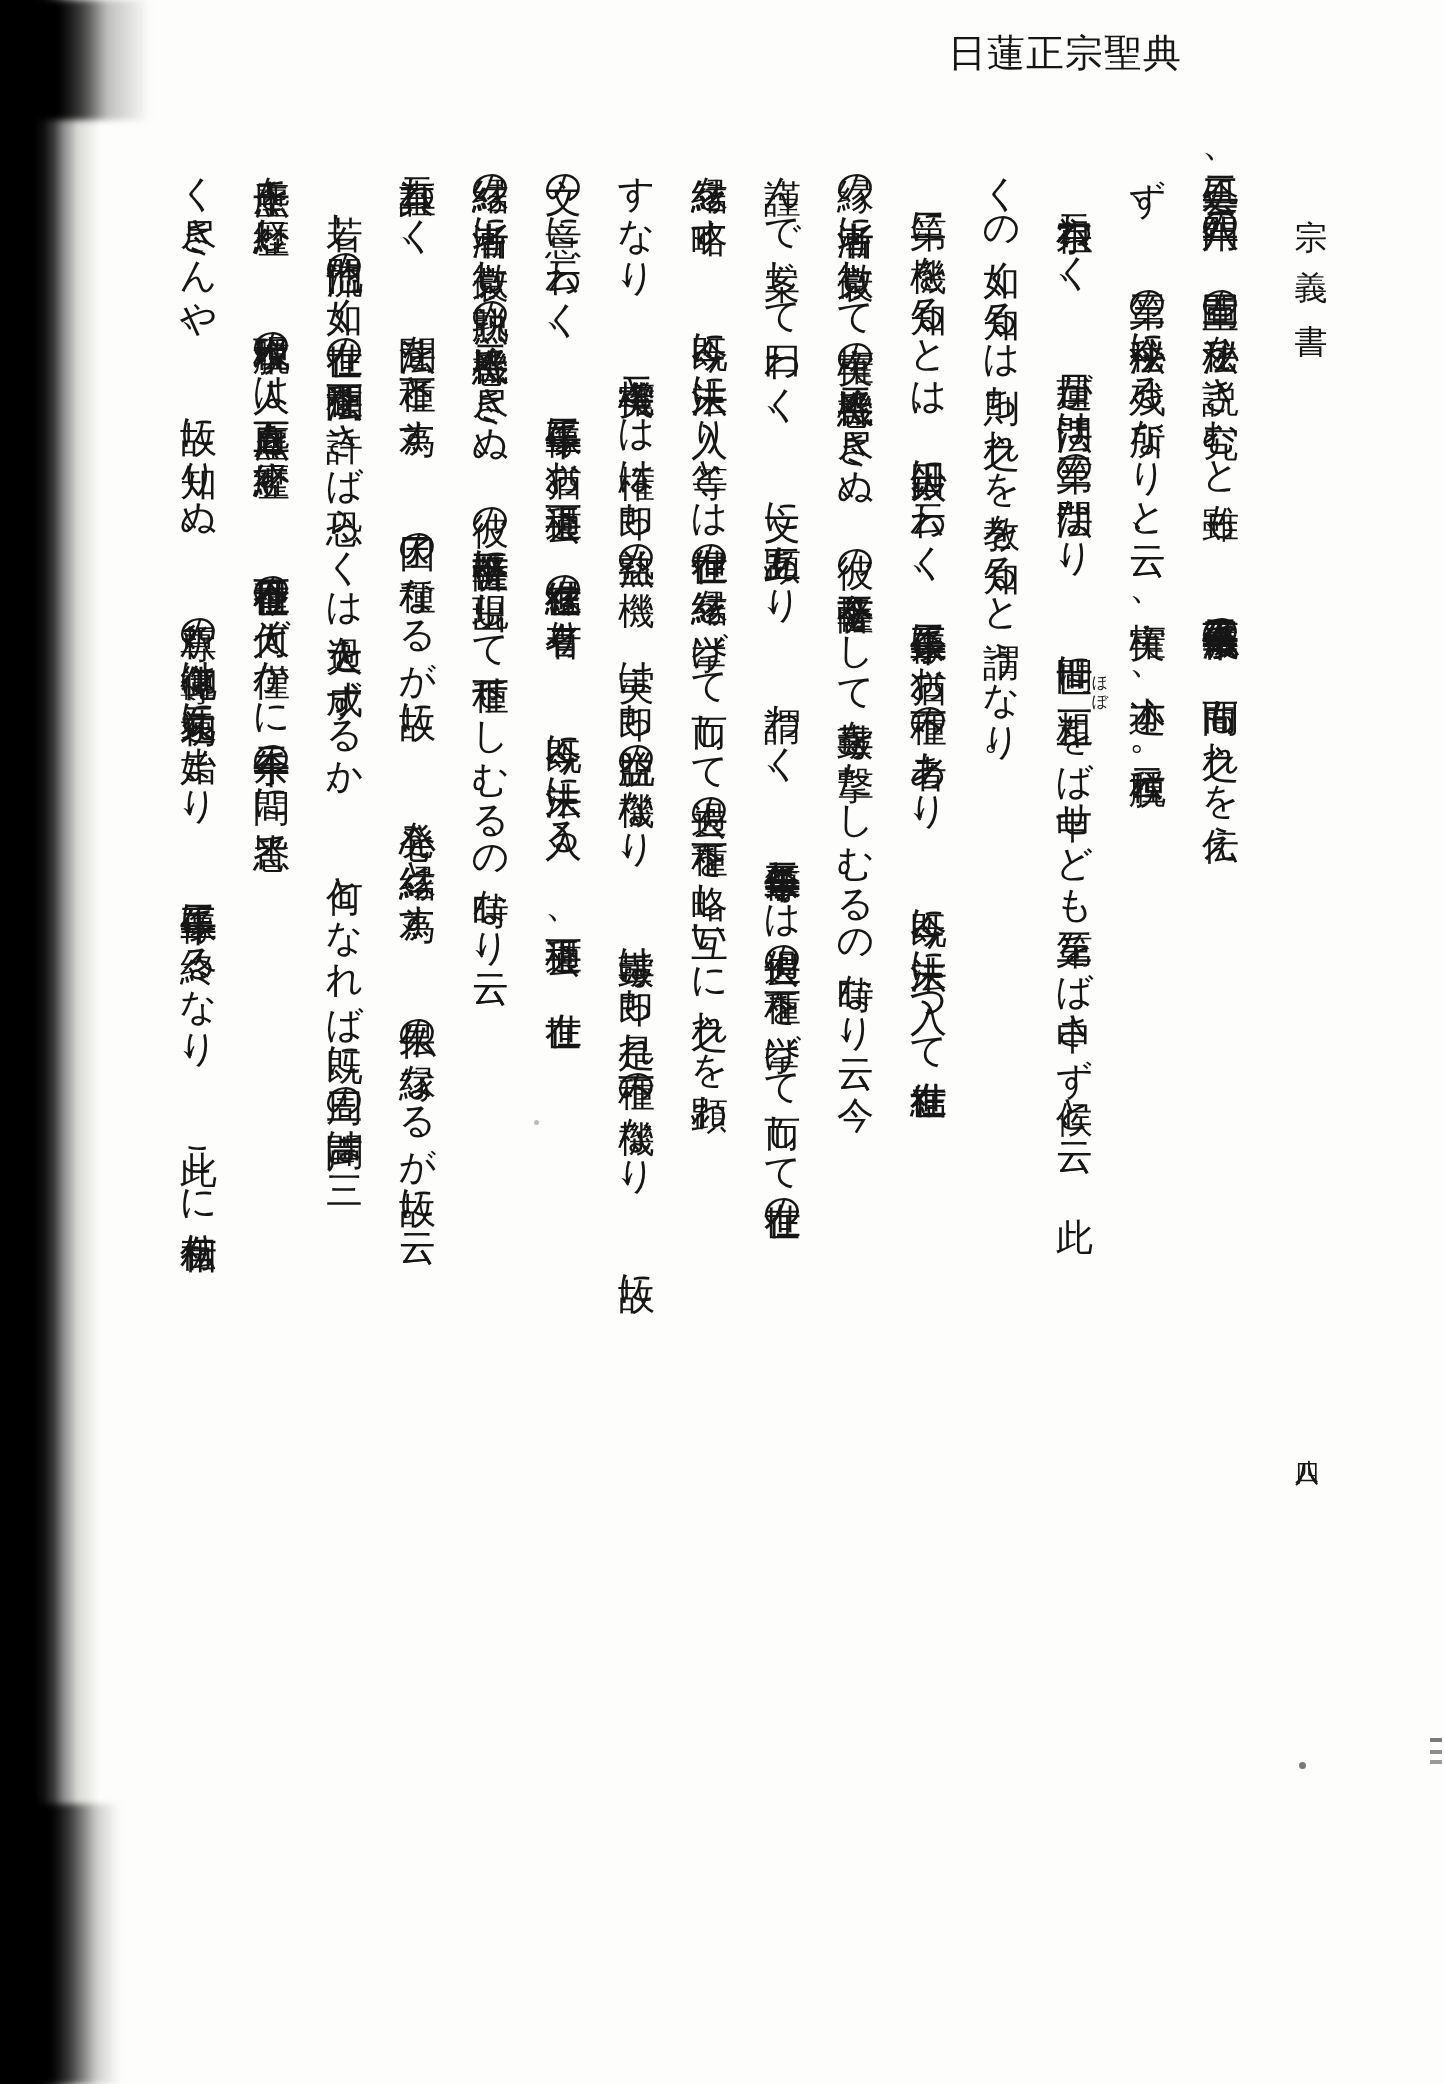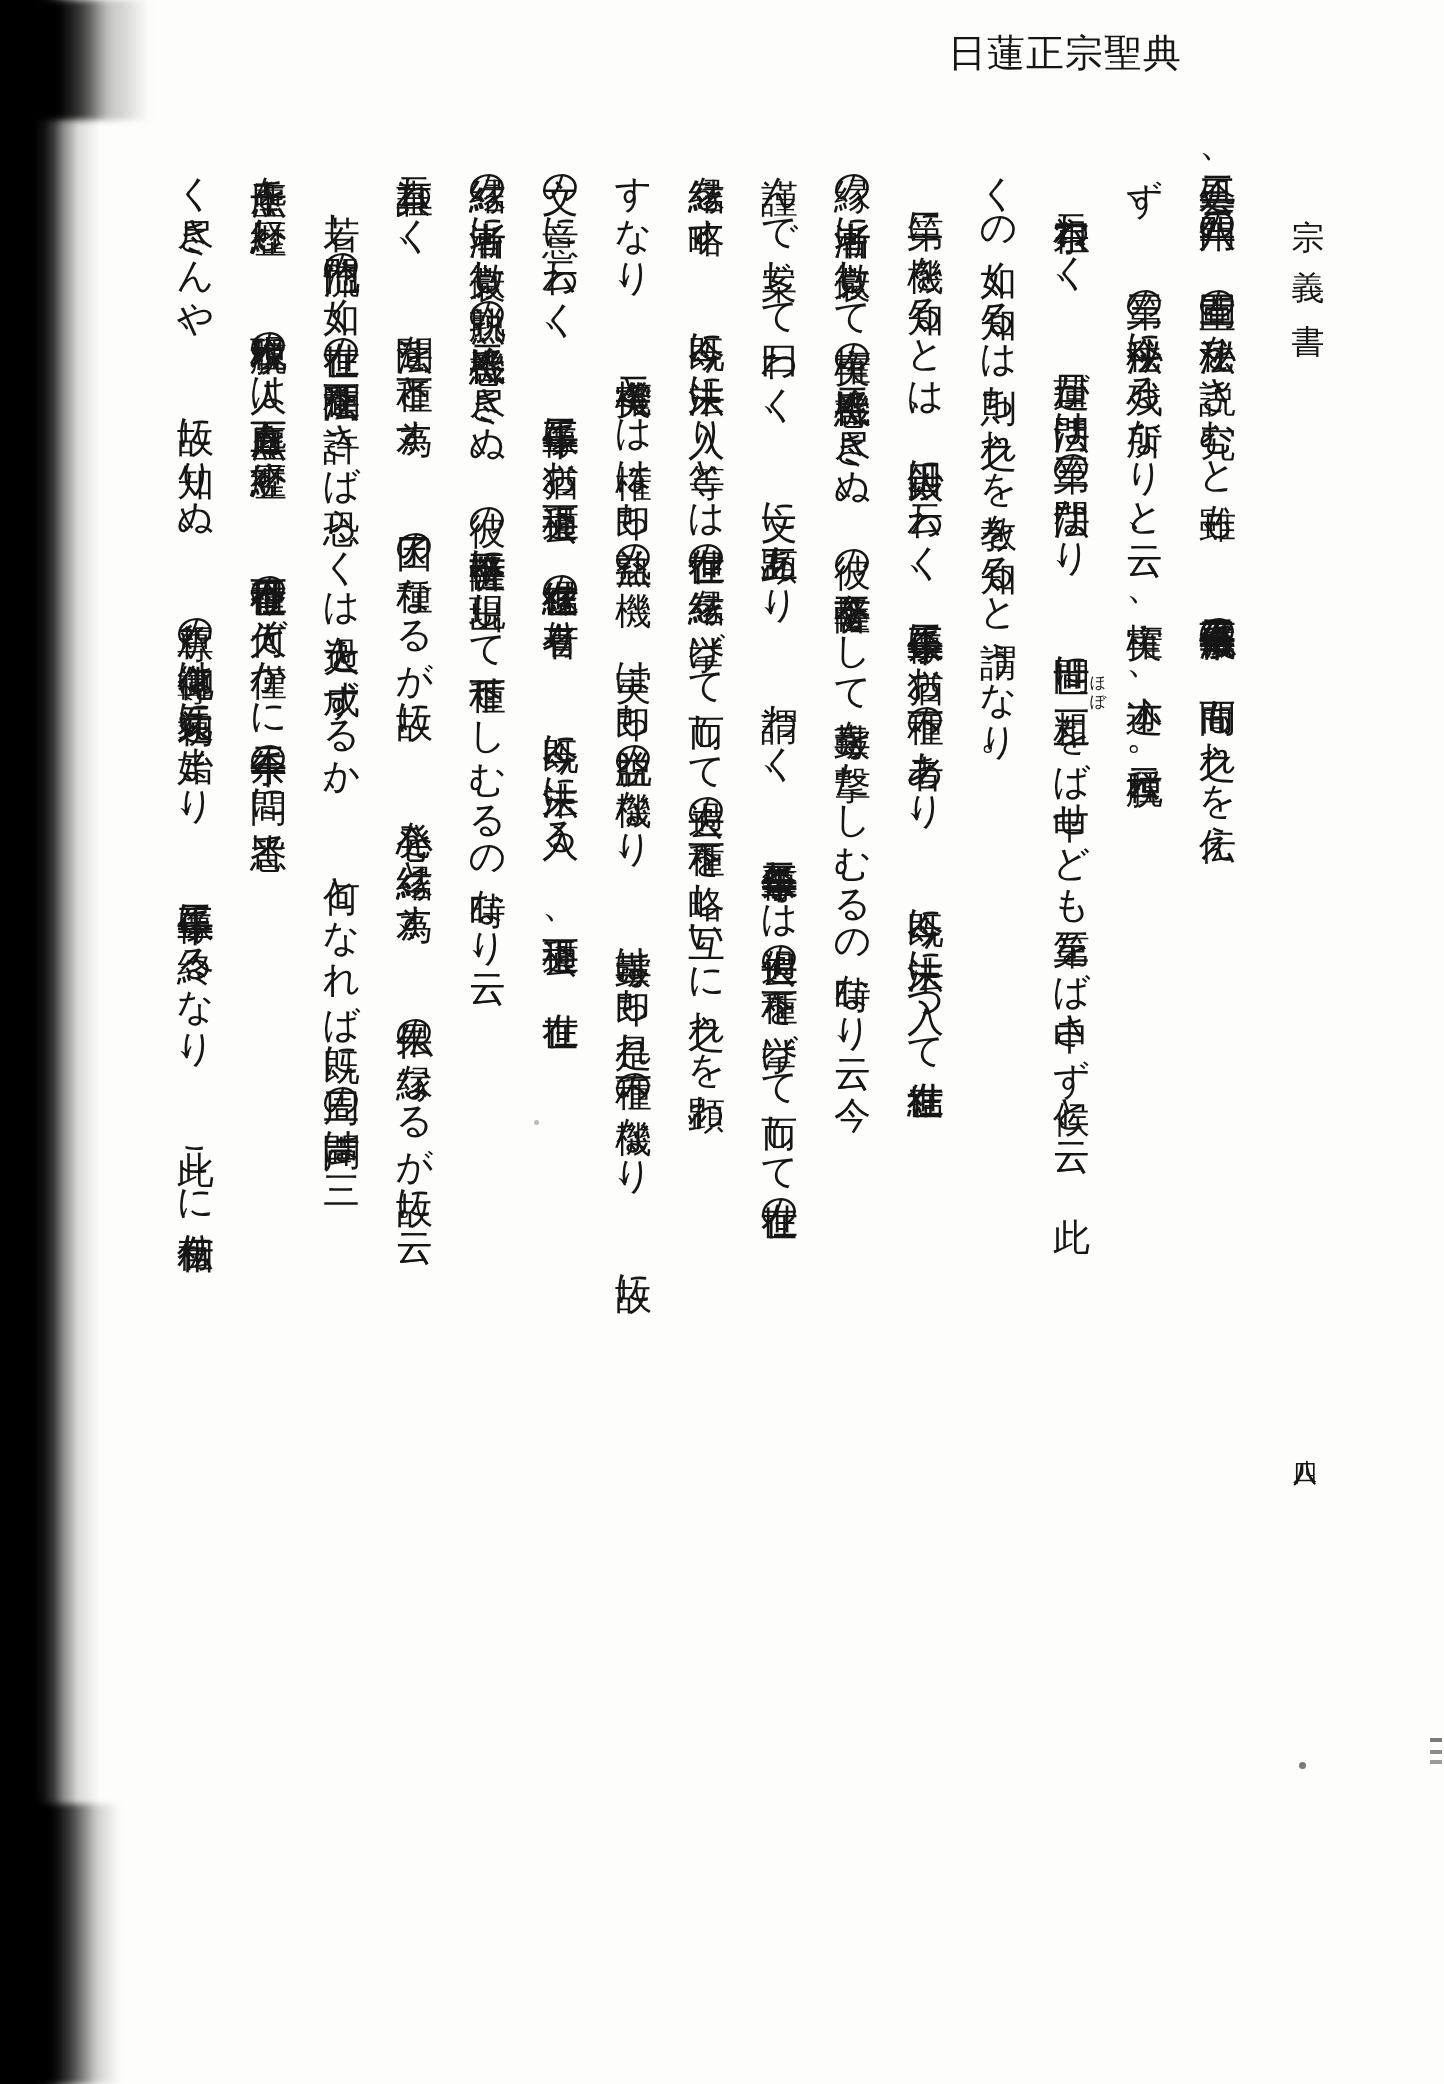--- a/index.html
+++ b/index.html
@@ -2,21 +2,21 @@
 <html><head>
 <meta charset="utf-8">
 <style>
   html, body { margin: 0; padding: 0; background: #888; }
   .page {
     position: relative;
     width: 1444px; height: 2084px;
     margin: 0 auto;
     background: #fdfdfb;
     overflow: hidden;
-    font-family: Liberation Sans, sans-serif;
+    font-family: Liberation Mono, monospace;
     color: #161616;
   }
   
   .spine {
     position: absolute; left: 0; top: 0; bottom: 0; width: 100px;
     background: linear-gradient(90deg,
       #000 0px, #000 34px, #101010 44px, #3c3c3c 54px,
       #8d8d8d 64px, #d9d9d6 78px, rgba(253,253,251,0) 100px);
   }
   .spine-top {

